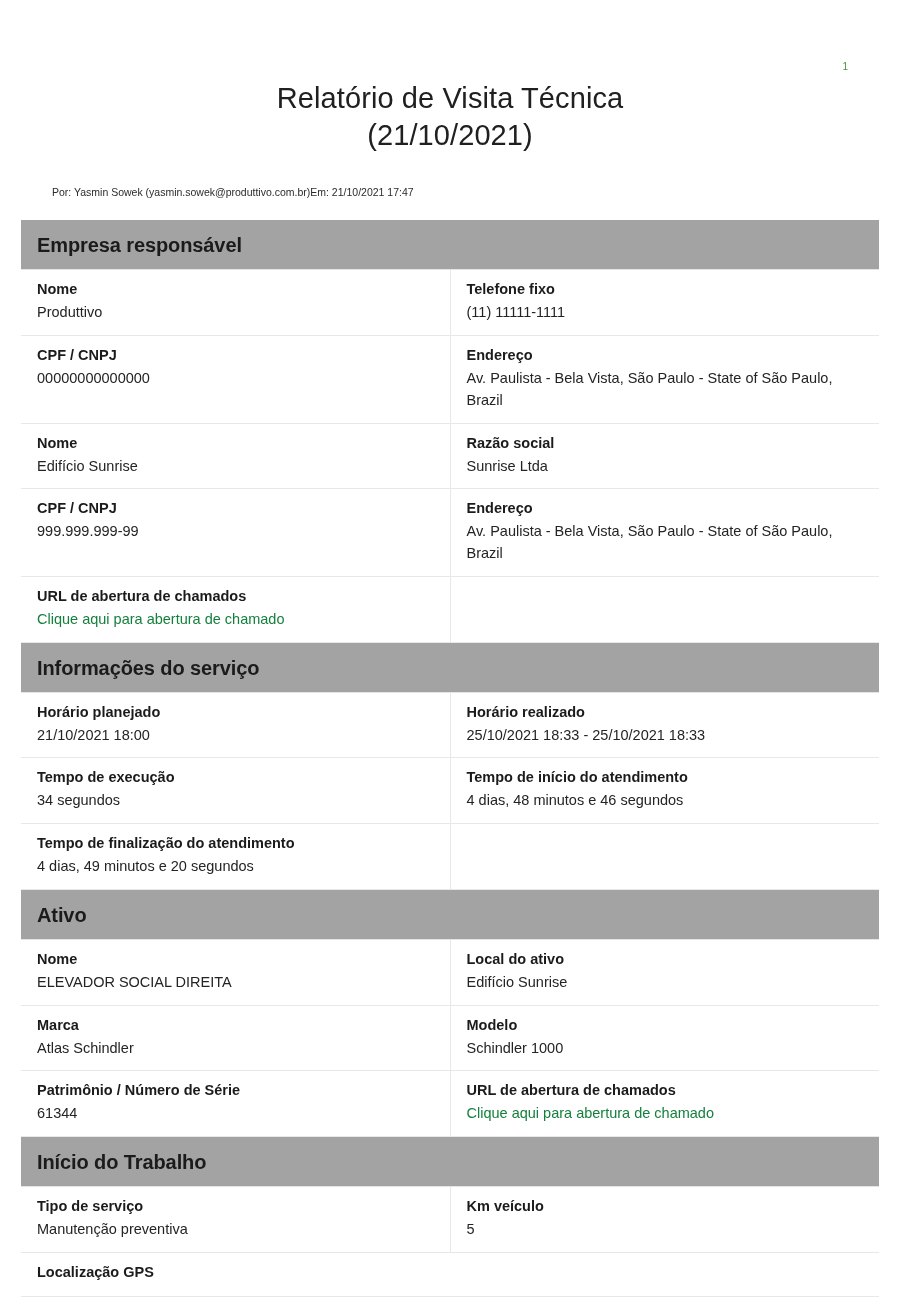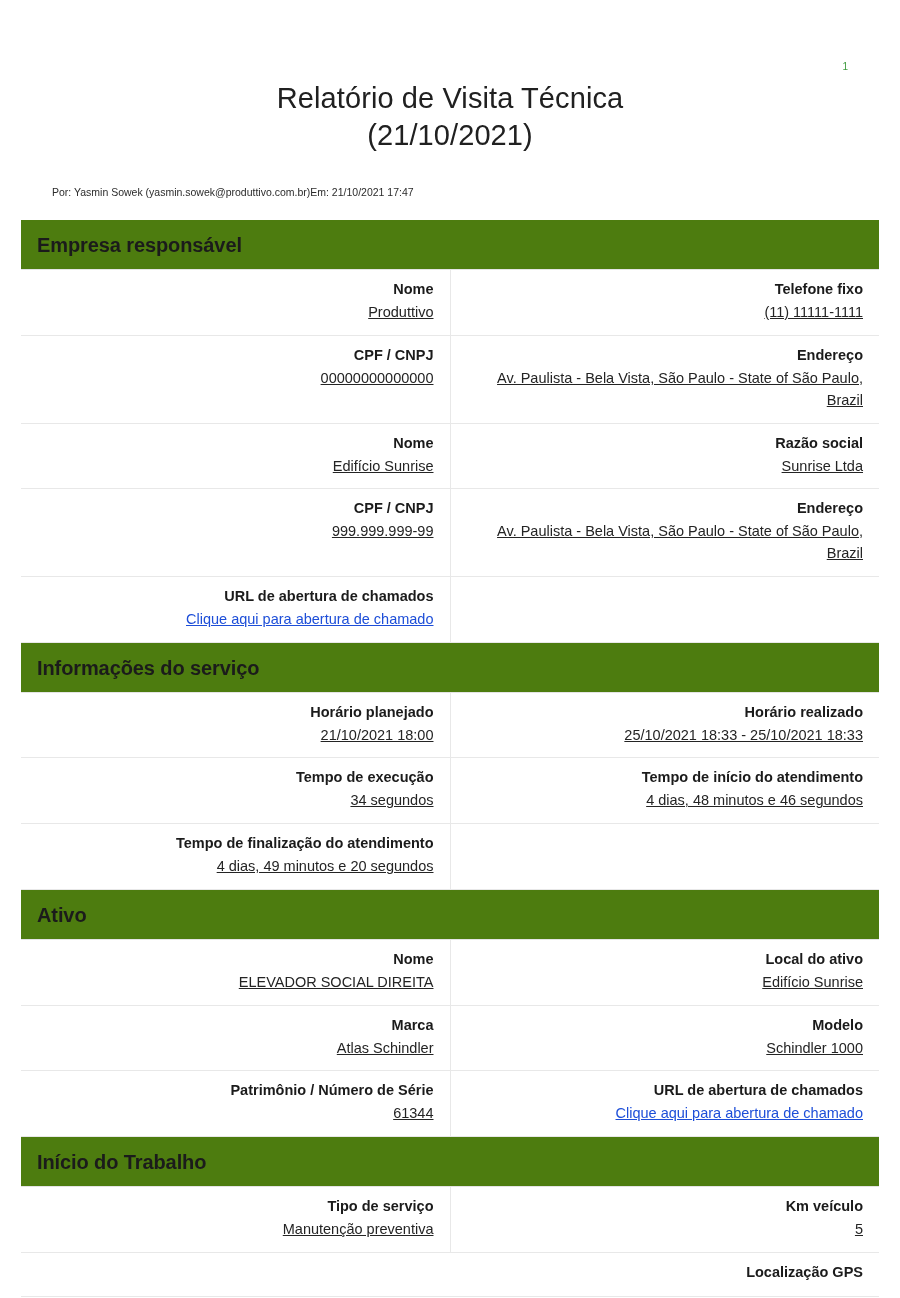--- a/index.html
+++ b/index.html
@@ -67,42 +67,41 @@
   
   .report {
     margin: 22px auto 0 auto;
     width: 858px;
     border-collapse: collapse;
     table-layout: fixed;
     font-size: 14.5px;
   }
 
   .section-head td {
-    background: #4d7c0f;
+    background: #a3a3a3;
     border: none;
     border-bottom: 1px solid #e4e4e4;
     padding: 13px 16px 12px 16px;
   }
   .section-head .section-title {
     font-size: 20px;
     font-weight: 700;
     color: #1b1b1b;
     line-height: 1.2;
     letter-spacing: -0.1px;
   }
 
   .report td.cell {
     border: 1px solid #e8e8e8;
     border-left: none;
     border-right: none;
     vertical-align: top;
     padding: 9px 16px 11px 16px;
     background: #ffffff;
     width: 50%;
-    text-align: right;
   }
   .report td.cell.left-col {
     border-right: 1px solid #e8e8e8;
   }
   .report td.cell.full {
     width: 100%;
   }
   .report td.cell.blank {
     background: #ffffff;
   }
@@ -114,24 +113,23 @@
     color: #1b1b1b;
     margin: 0 0 2px 0;
   }
   .field-value {
     font-size: 14.5px;
     line-height: 1.5;
     color: #242424;
     font-weight: 400;
     margin: 0;
     word-wrap: break-word;
-    text-decoration: underline;
   }
   .field-value.link {
-    color: #1d4ed8;
+    color: #15803d;
   }
 </style>
 </head>
 <body>
 
 <div class="page">
 
   <div class="page-number">1</div>
 
   <h1 class="doc-title">

